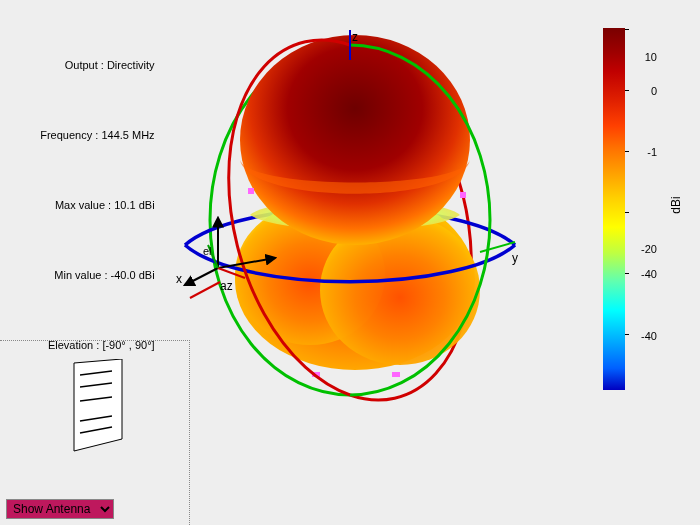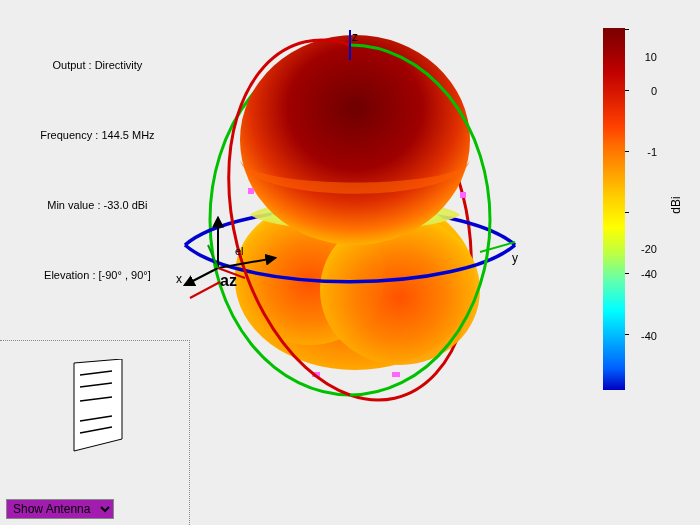--- a/index.html
+++ b/index.html
@@ -12,21 +12,21 @@
     font-size: 11px;
     color: #000;
     overflow: hidden;
   }
   .info-block {
     position: absolute;
     top: 16px;
     left: 28px;
     font-size: 11px;
     line-height: 14px;
-    text-align: center;
+    text-align: right;
     white-space: pre;
   }
   .info-row { display: block; }
   .info-label { display: inline; }
   .info-sep { display: inline; }
   .info-val { display: inline; }
 
   .plot-area {
     position: absolute;
     left: 100px;
@@ -103,21 +103,21 @@
   }
   .select-wrap {
     position: absolute;
     left: 6px;
     bottom: 6px;
   }
   select.shw {
     font-family: Helvetica, Arial, sans-serif;
     font-size: 12px;
     border: 1px solid #888;
-    background: #a21caf;
+    background: #be185d;
     padding: 1px 2px;
     width: 108px;
     height: 20px;
   }
 
   .axis-label {
     position: absolute;
     font-size: 12px;
     color: #000;
   }
@@ -126,21 +126,24 @@
 <body>
 
 <div class="info-block">
   <span class="info-row">
     <span class="info-label">Output</span><span class="info-sep"> : </span><span class="info-val">Directivity</span>
   </span>
   <span class="info-row">
     <span class="info-label">Frequency</span><span class="info-sep"> : </span><span class="info-val">144.5 MHz</span>
   </span>
   <span class="info-row">
-    <span class="info-label">Min value</span><span class="info-sep"> : </span><span class="info-val">-33.0 dBi</span>
+    <span class="info-label">Max value</span><span class="info-sep"> : </span><span class="info-val">10.1 dBi</span>
+  </span>
+  <span class="info-row">
+    <span class="info-label">Min value</span><span class="info-sep"> : </span><span class="info-val">-40.0 dBi</span>
   </span>
   <span class="info-row">
     <span class="info-label">Elevation</span><span class="info-sep"> : </span><span class="info-val">[-90° , 90°]</span>
   </span>
 </div>
 
 <div class="plot-area">
   <svg viewBox="0 0 470 430">
     <defs>
       <radialGradient id="topLobe" cx="50%" cy="35%" r="65%">
@@ -209,22 +212,22 @@
 
       <line x1="118" y1="248" x2="145" y2="258" stroke="#d00000"></line>
       <line x1="118" y1="248" x2="108" y2="225" stroke="#00a000"></line>
     </g>
   </svg>
 
   
   <div class="axis-label" style="left:252px; top:10px;">z</div>
   <div class="axis-label" style="left:412px; top:231px;">y</div>
   <div class="axis-label" style="left:76px; top:252px;">x</div>
-  <div class="axis-label" style="left:120px; top:252px; font-size:16px;font-weight:bold;">az</div>
-  <div class="axis-label" style="left:103px; top:225px; font-size:11px;margin-left:32px;">el</div>
+  <div class="axis-label" style="left:120px; top:259px; font-size:12px;">az</div>
+  <div class="axis-label" style="left:103px; top:225px; font-size:11px;">el</div>
 </div>
 
 <div class="colorbar"></div>
 <div class="colorbar-ticklines">
   <span style="top:0.2%;"></span>
   <span style="top:17.0%;"></span>
   <span style="top:33.9%;"></span>
   <span style="top:50.8%;"></span>
   <span style="top:67.6%;"></span>
   <span style="top:84.5%;"></span>

